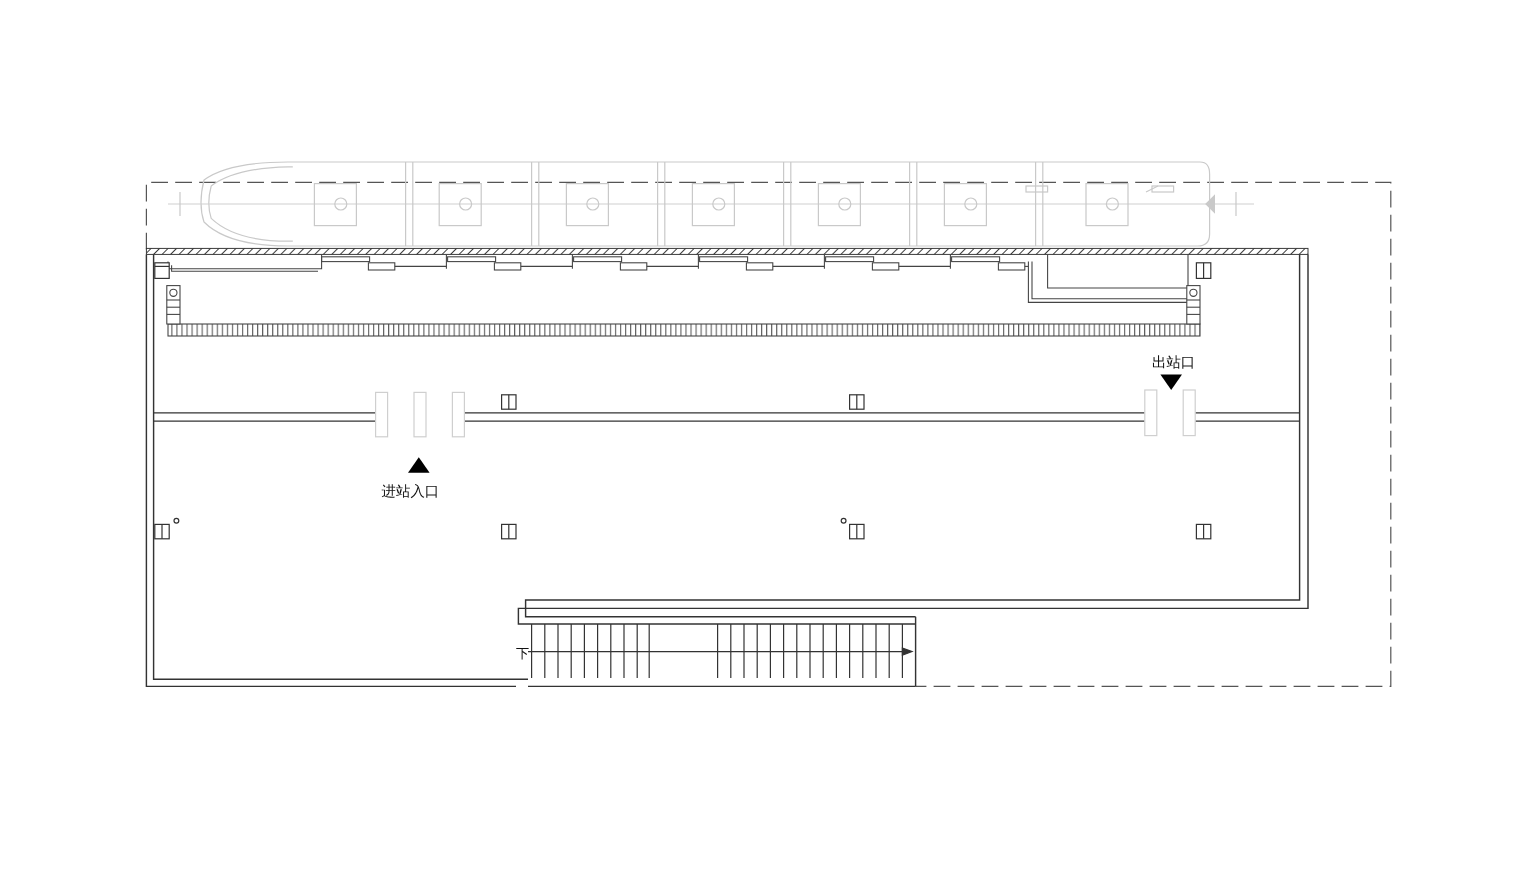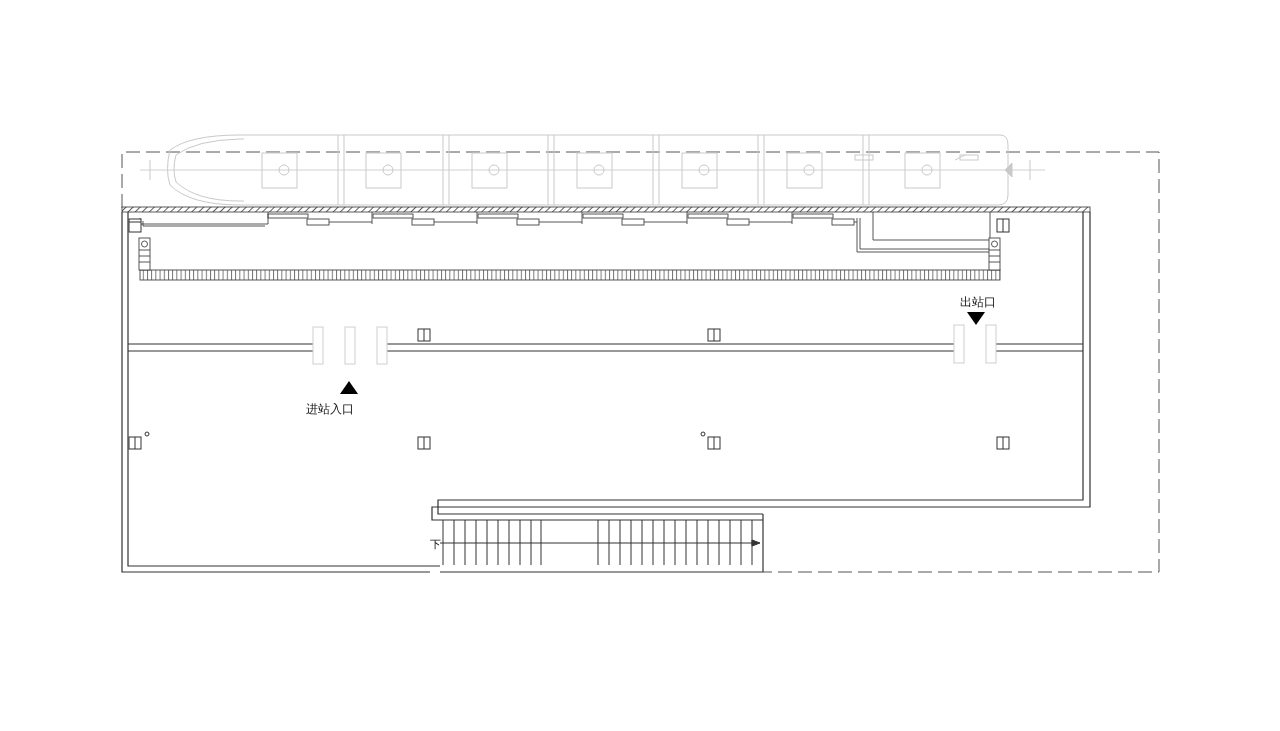--- a/index.html
+++ b/index.html
@@ -194,15 +194,15 @@
     <line x1="708" y1="520" x2="708" y2="565"></line>
       <line x1="719" y1="520" x2="719" y2="565"></line>
     <line x1="730" y1="520" x2="730" y2="565"></line>
       <line x1="741" y1="520" x2="741" y2="565"></line>
     <line x1="752" y1="520" x2="752" y2="565"></line>
     <line x1="440" y1="543" x2="758" y2="543"></line>
     <path d="M752,540 L760,543 L752,546 Z" fill="#333"></path>
   </g>
 </svg>
 
-<div class="lbl" style="left:306px;top:401px;">进站入口</div>
+<div class="lbl" style="left:318px;top:401px;">进站入口</div>
 <div class="lbl" style="left:960px;top:294px;">出站口</div>
 <div class="lbl" style="left:430px;top:537px;font-size:11px;">下</div>
 
 </body></html>

